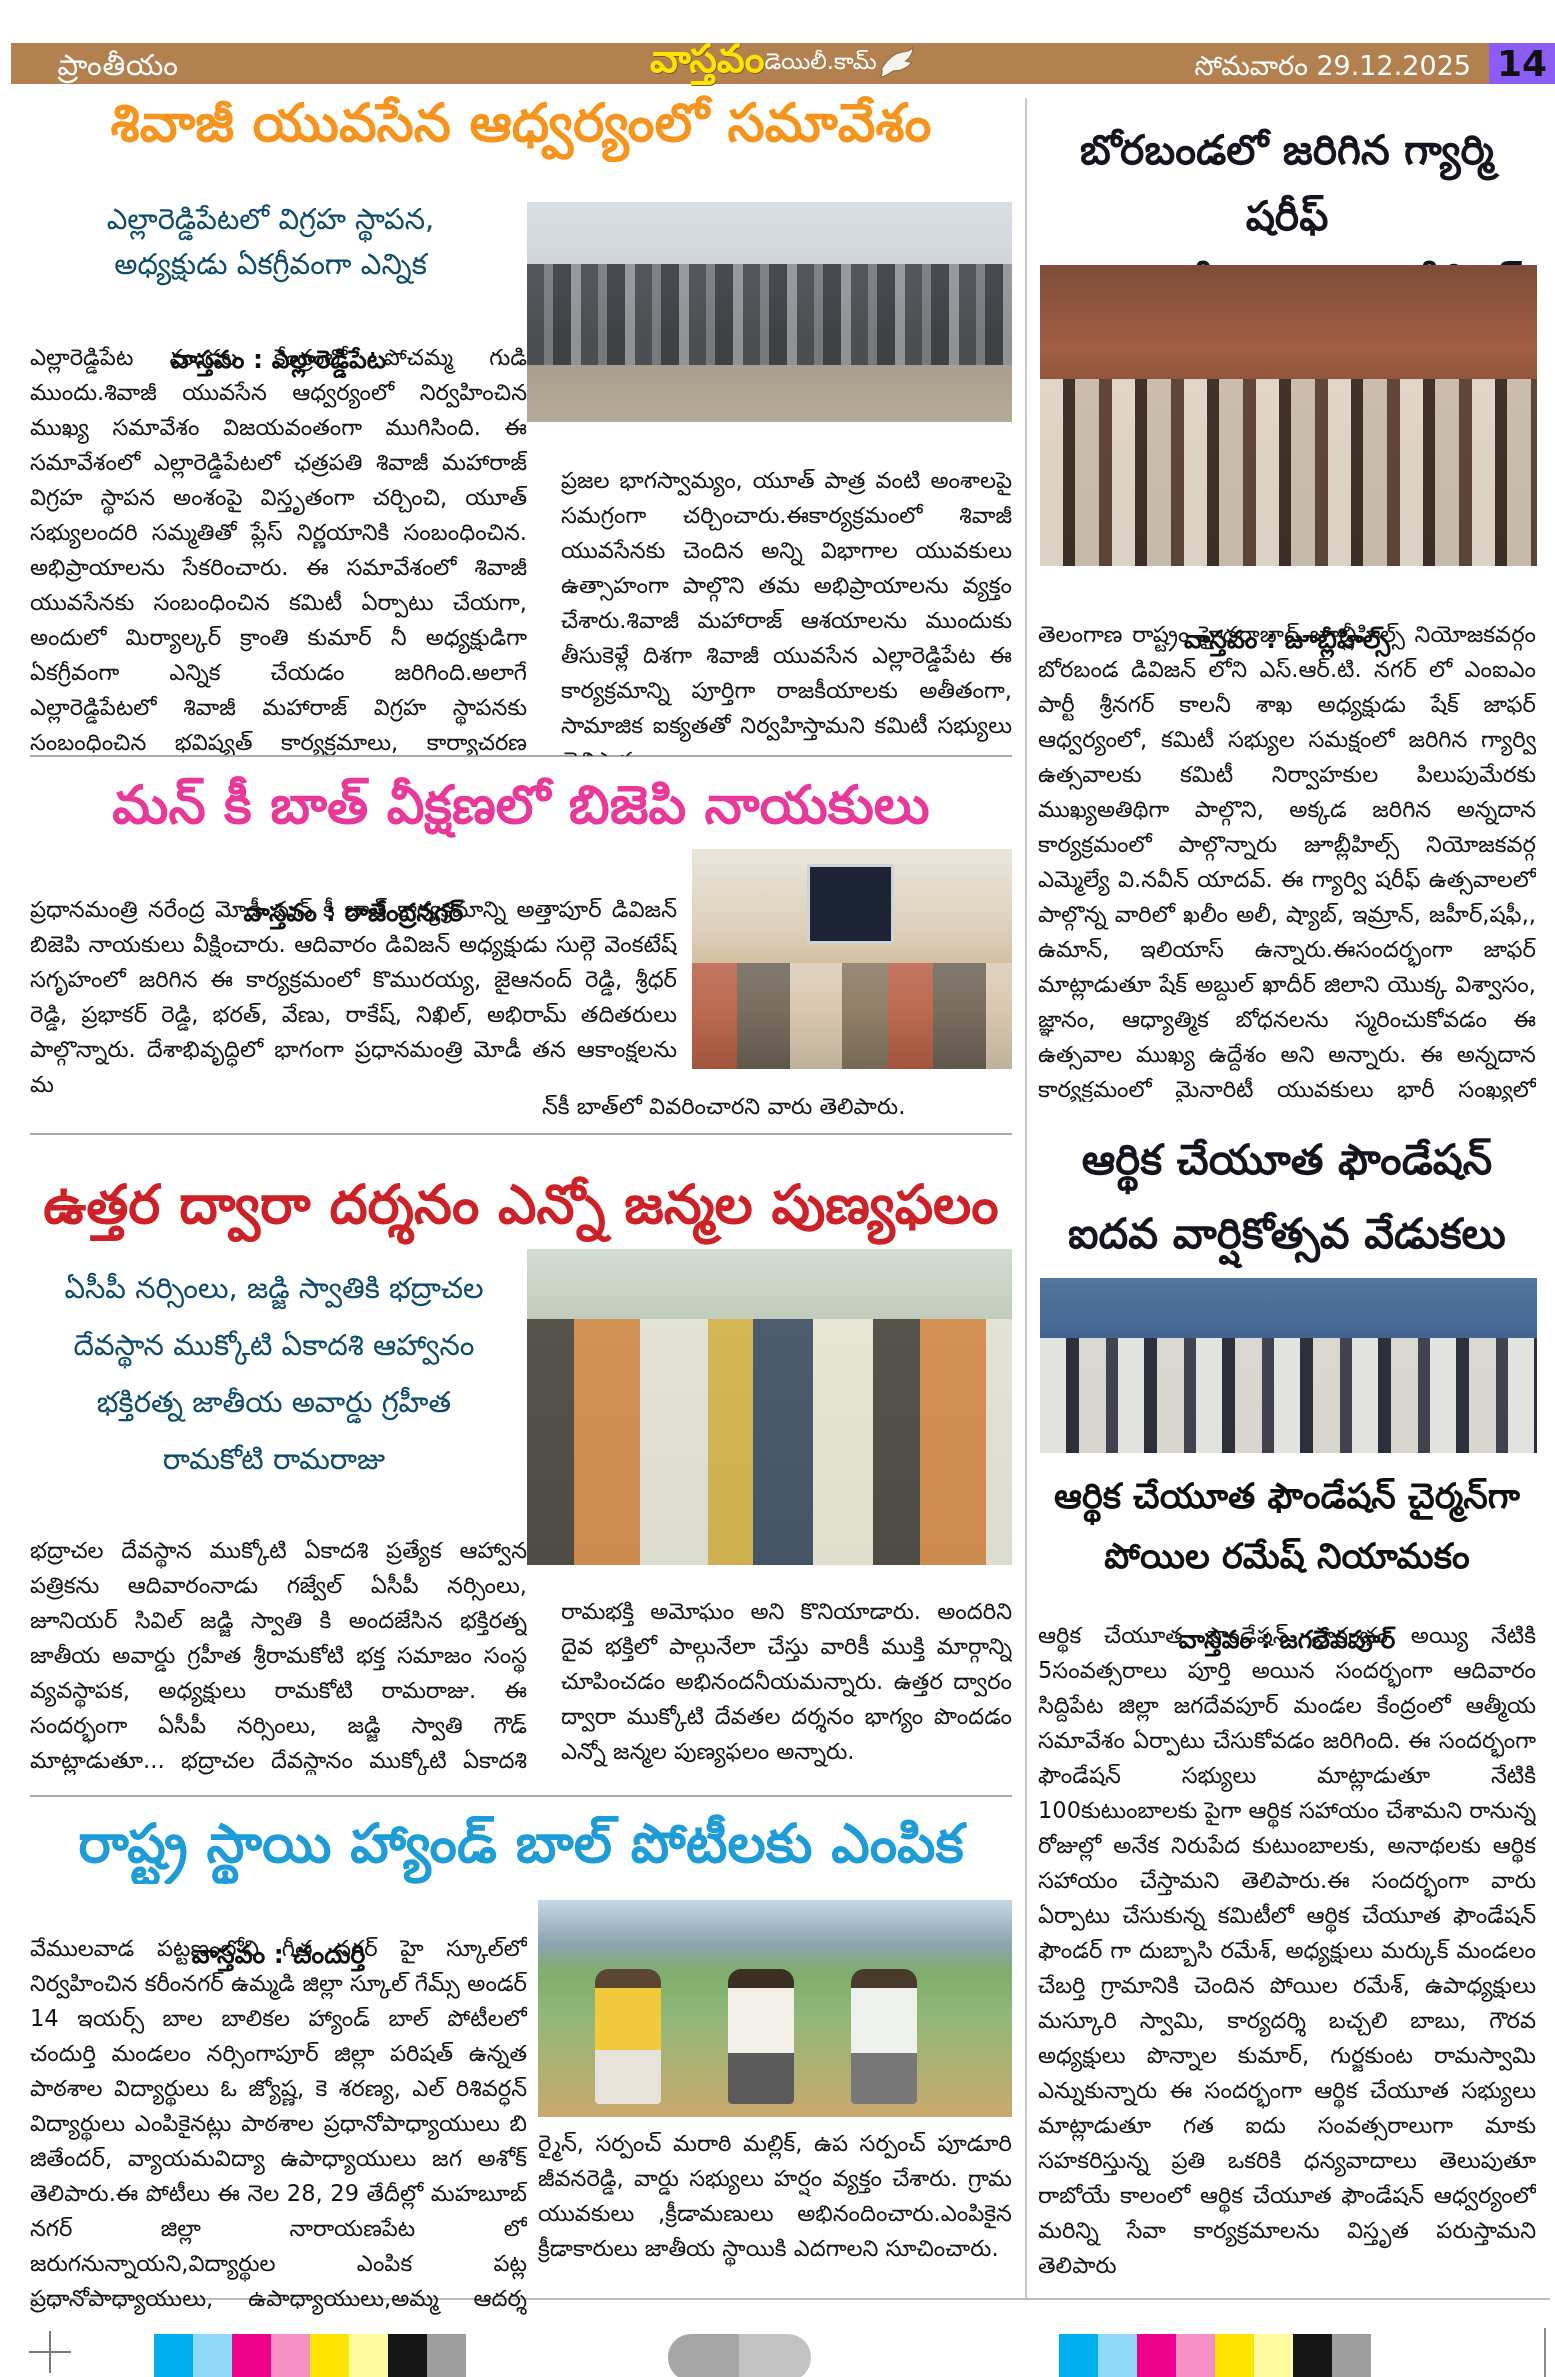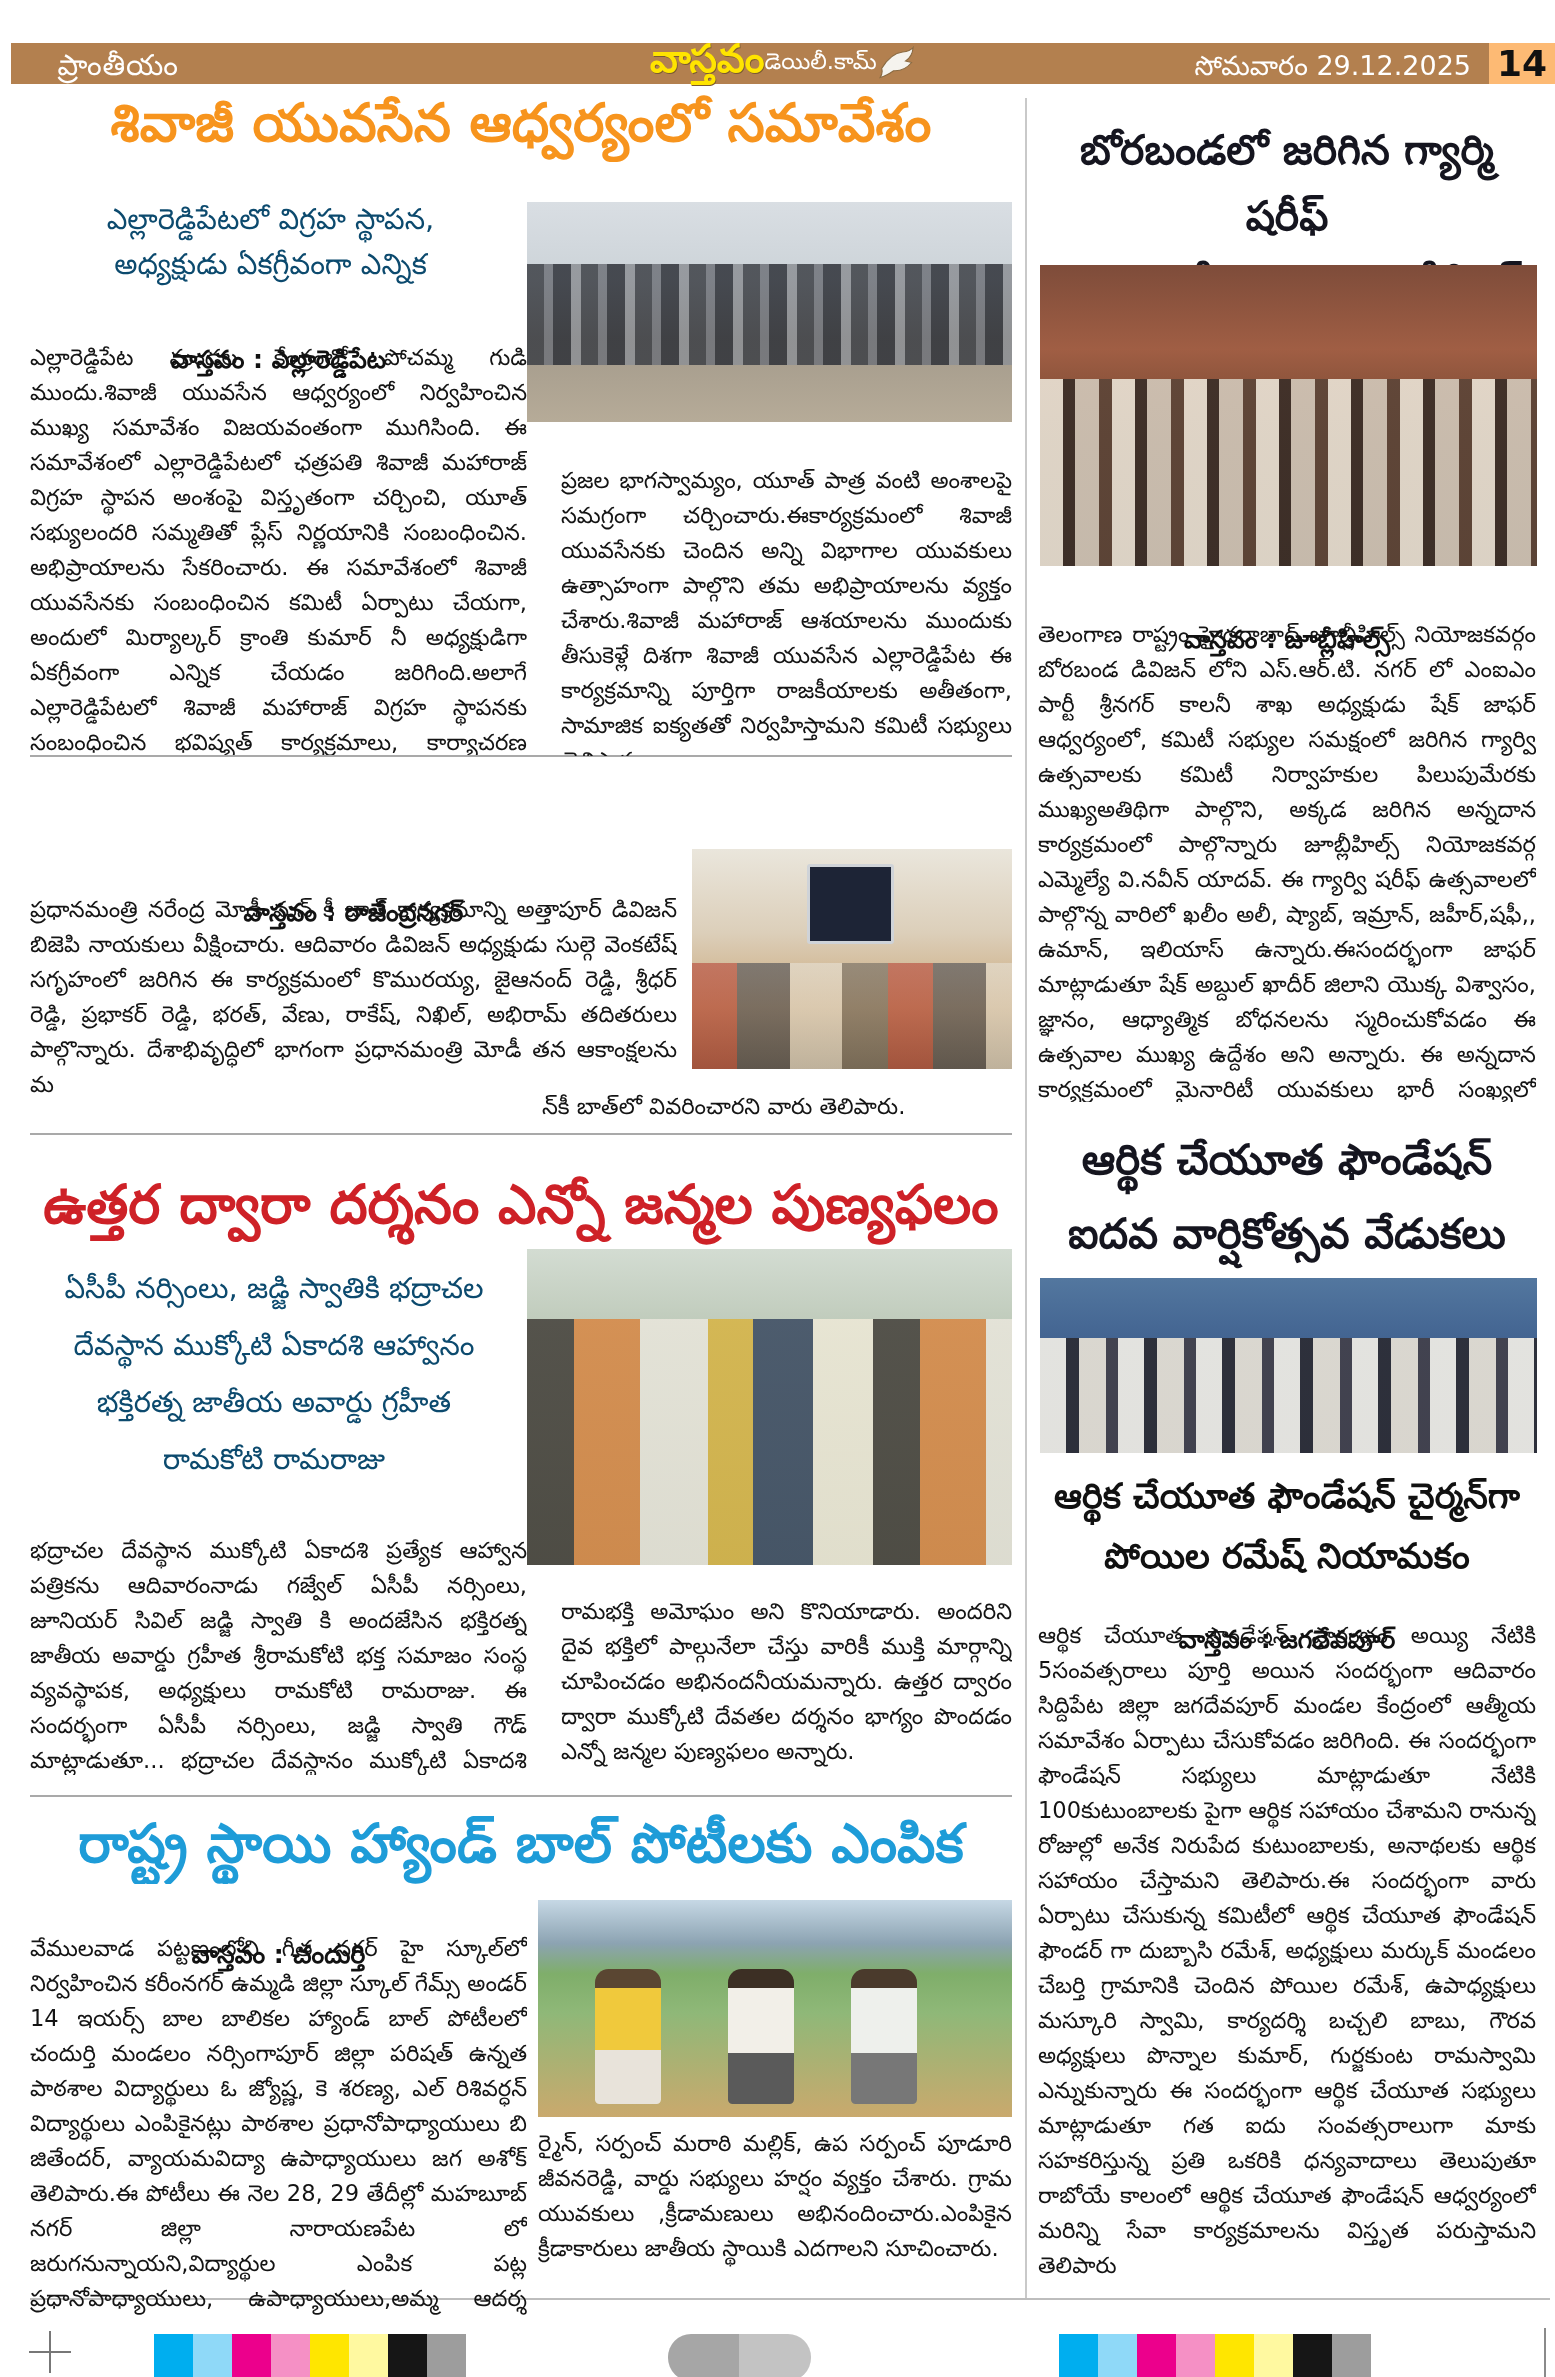--- a/index.html
+++ b/index.html
@@ -71,38 +71,39 @@
     <div class="masthead-center">
       <span class="brand-main">వాస్తవం</span>
       <span class="brand-suffix">డెయిలీ.కామ్</span>
       <span class="dove">
         <svg width="39" height="33" viewBox="0 0 52 44">
           <path d="M6 30 Q18 10 34 8 Q44 7 48 2 Q47 14 38 20 L46 22 Q36 34 22 33 Q12 40 4 42 Q8 36 6 30 Z" fill="#f5f3ee" stroke="#8a6a42" stroke-width="1.5"></path>
         </svg>
       </span>
     </div>
     <span class="masthead-right">సోమవారం 29.12.2025</span>
-    <div class="pagenum-box" style="background-color: #fdba74;">14</div>
+    <div class="pagenum-box" style="background-color: #8b5cf6;">14</div>
   </div>
 
   <div class="vrule" style="left:1025px;top:98px;height:2201px;"></div>
   <div class="hrule" style="left:30px;top:755px;width:982px;"></div>
   <div class="hrule" style="left:30px;top:1133px;width:982px;"></div>
   <div class="hrule" style="left:30px;top:1795px;width:982px;"></div>
   <div class="hrule" style="left:30px;top:2298px;width:1520px;background:#bdbdbd;"></div>
 
   <div class="headline" style="left: 30px; top: 84px; width: 982px; font-size: 53px; line-height: 78px; color: rgb(247, 148, 29);">శివాజీ యువసేన ఆధ్వర్యంలో సమావేశం</div>
   <div class="subhead" style="left:56px;top:197px;width:429px;font-size:29px;line-height:45px;">ఎల్లారెడ్డిపేటలో విగ్రహ స్థాపన, అధ్యక్షుడు ఏకగ్రీవంగా ఎన్నిక</div>
   <div class="photo photo-outdoor" style="left:527px;top:202px;width:485px;height:220px;">
     <div class="crowd"></div>
   </div>
   <div class="dateline" style="left:30px;top:301px;width:497px;">వాస్తవం : ఎల్లారెడ్డిపేట</div>
   <div class="body-text" style="left:30px;top:340px;width:497px;height:415px;">ఎల్లారెడ్డిపేట మండల కేంద్రంలో పోచమ్మ గుడి ముందు.శివాజీ యువసేన ఆధ్వర్యంలో నిర్వహించిన ముఖ్య సమావేశం విజయవంతంగా ముగిసింది. ఈ సమావేశంలో ఎల్లారెడ్డిపేటలో ఛత్రపతి శివాజీ మహారాజ్ విగ్రహ స్థాపన అంశంపై విస్తృతంగా చర్చించి, యూత్ సభ్యులందరి సమ్మతితో ప్లేస్ నిర్ణయానికి సంబంధించిన. అభిప్రాయాలను సేకరించారు. ఈ సమావేశంలో శివాజీ యువసేనకు సంబంధించిన కమిటీ ఏర్పాటు చేయగా, అందులో మిర్యాల్కర్ క్రాంతి కుమార్ నీ అధ్యక్షుడిగా ఏకగ్రీవంగా ఎన్నిక చేయడం జరిగింది.అలాగే ఎల్లారెడ్డిపేటలో శివాజీ మహారాజ్ విగ్రహ స్థాపనకు సంబంధించిన భవిష్యత్ కార్యక్రమాలు, కార్యాచరణ ప్రణాళిక,</div>
   <div class="body-text" style="left:561px;top:463px;width:451px;height:293px;">ప్రజల భాగస్వామ్యం, యూత్ పాత్ర వంటి అంశాలపై సమగ్రంగా చర్చించారు.ఈకార్యక్రమంలో శివాజీ యువసేనకు చెందిన అన్ని విభాగాల యువకులు ఉత్సాహంగా పాల్గొని తమ అభిప్రాయాలను వ్యక్తం చేశారు.శివాజీ మహారాజ్ ఆశయాలను ముందుకు తీసుకెళ్లే దిశగా శివాజీ యువసేన ఎల్లారెడ్డిపేట ఈ కార్యక్రమాన్ని పూర్తిగా రాజకీయాలకు అతీతంగా, సామాజిక ఐక్యతతో నిర్వహిస్తామని కమిటీ సభ్యులు తెలిపారు.</div>
 
+  <div class="headline" style="left: 30px; top: 766px; width: 982px; font-size: 53px; line-height: 78px; color: rgb(232, 57, 155);">మన్ కీ బాత్ వీక్షణలో బిజెపి నాయకులు</div>
   <div class="photo photo-meeting" style="left:692px;top:849px;width:320px;height:220px;">
     <div class="tv-screen"></div>
     <div class="crowd"></div>
   </div>
   <div class="dateline" style="left:30px;top:854px;width:647px;">వాస్తవం : రాజేంద్రనగర్</div>
   <div class="body-text" style="left:30px;top:892px;width:647px;height:208px;">ప్రధానమంత్రి నరేంద్ర మోడీ మన్ కీ బాత్ కార్యక్రమాన్ని అత్తాపూర్ డివిజన్ బిజెపి నాయకులు వీక్షించారు. ఆదివారం డివిజన్ అధ్యక్షుడు సుల్గె వెంకటేష్ సగృహంలో జరిగిన ఈ కార్యక్రమంలో కొమురయ్య, జైఆనంద్ రెడ్డి, శ్రీధర్ రెడ్డి, ప్రభాకర్ రెడ్డి, భరత్, వేణు, రాకేష్, నిఖిల్, అభిరామ్ తదితరులు పాల్గొన్నారు. దేశాభివృద్ధిలో భాగంగా ప్రధానమంత్రి మోడీ తన ఆకాంక్షలను మ</div>
   <div class="body-text" style="left:542px;top:1089px;width:470px;height:35px;text-align:left;">న్‌కీ బాత్‌లో వివరించారని వారు తెలిపారు.</div>
 
   <div class="headline" style="left: 30px; top: 1165px; width: 982px; font-size: 54px; line-height: 80px; color: rgb(206, 33, 39);">ఉత్తర ద్వారా దర్శనం ఎన్నో జన్మల పుణ్యఫలం</div>
   <div class="subhead" style="left:56px;top:1260px;width:436px;font-size:29px;line-height:57px;">ఏసీపీ నర్సింలు, జడ్జి స్వాతికి భద్రాచల దేవస్థాన ముక్కోటి ఏకాదశి ఆహ్వానం భక్తిరత్న జాతీయ అవార్డు గ్రహీత రామకోటి రామరాజు</div>

